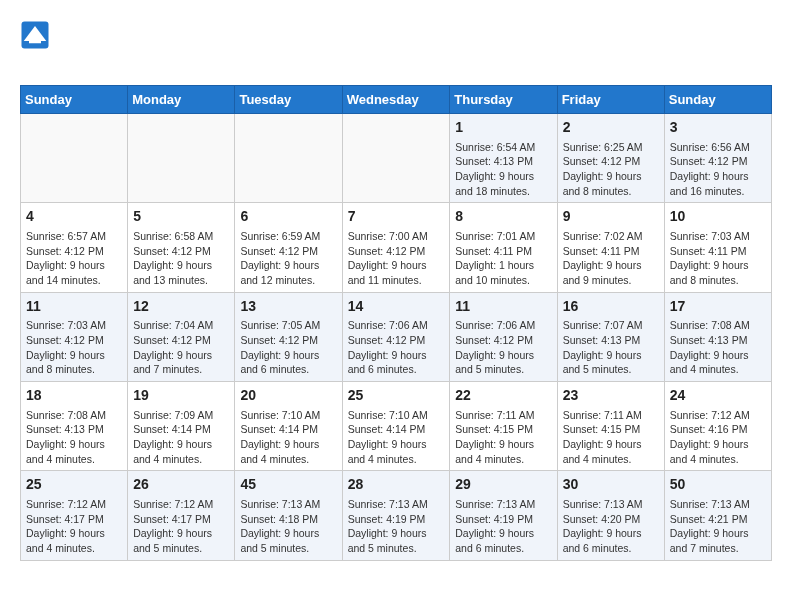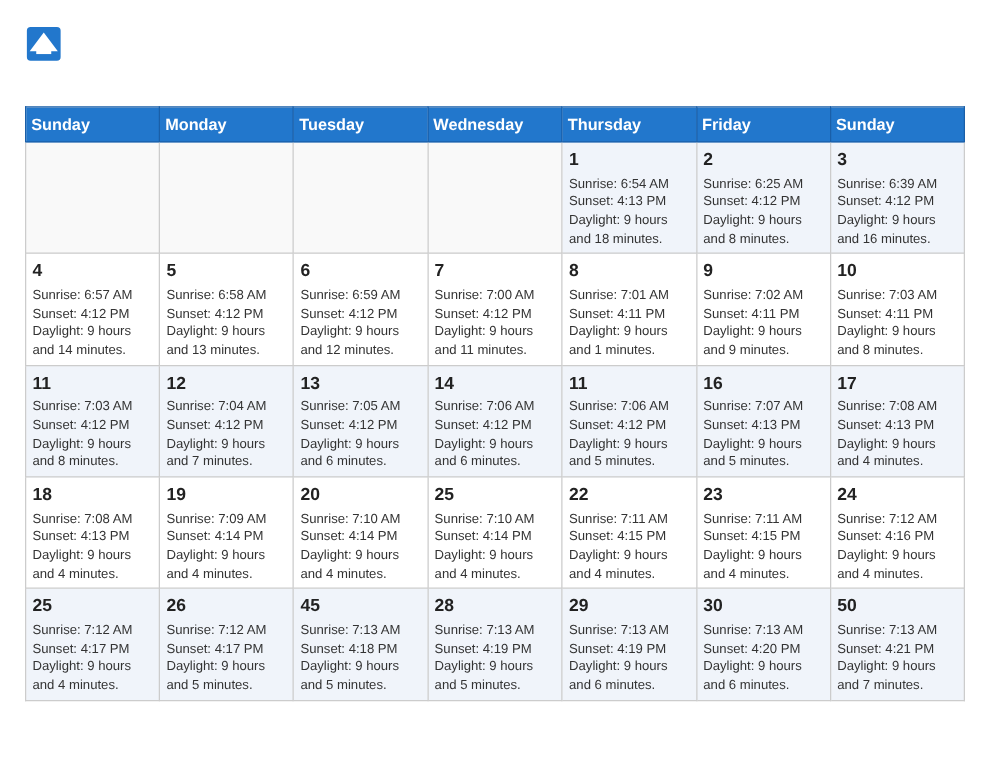--- a/index.html
+++ b/index.html
@@ -129,21 +129,21 @@
           <div>Daylight: 9 hours and 18 minutes.</div>
         </td>
         <td>
           <div class="day-number">2</div>
           <div>Sunrise: 6:25 AM</div>
           <div>Sunset: 4:12 PM</div>
           <div>Daylight: 9 hours and 8 minutes.</div>
         </td>
         <td>
           <div class="day-number">3</div>
-          <div>Sunrise: 6:39 AM</div>
+          <div>Sunrise: 6:56 AM</div>
           <div>Sunset: 4:12 PM</div>
           <div>Daylight: 9 hours and 16 minutes.</div>
         </td>
       </tr>
       <tr class="row-white">
         <td>
           <div class="day-number">4</div>
           <div>Sunrise: 6:57 AM</div>
           <div>Sunset: 4:12 PM</div>
           <div>Daylight: 9 hours and 14 minutes.</div>
@@ -163,21 +163,21 @@
         <td>
           <div class="day-number">7</div>
           <div>Sunrise: 7:00 AM</div>
           <div>Sunset: 4:12 PM</div>
           <div>Daylight: 9 hours and 11 minutes.</div>
         </td>
         <td>
           <div class="day-number">8</div>
           <div>Sunrise: 7:01 AM</div>
           <div>Sunset: 4:11 PM</div>
-          <div>Daylight: 9 hours and 1 minutes.</div>
+          <div>Daylight: 1 hours and 10 minutes.</div>
         </td>
         <td>
           <div class="day-number">9</div>
           <div>Sunrise: 7:02 AM</div>
           <div>Sunset: 4:11 PM</div>
           <div>Daylight: 9 hours and 9 minutes.</div>
         </td>
         <td>
           <div class="day-number">10</div>
           <div>Sunrise: 7:03 AM</div>

